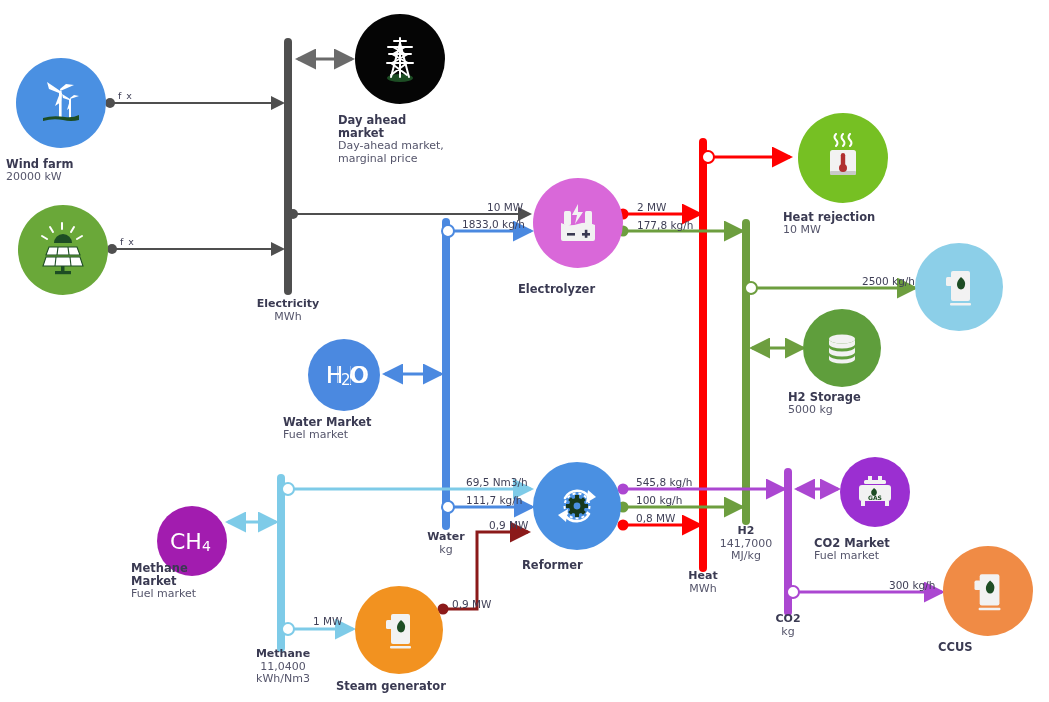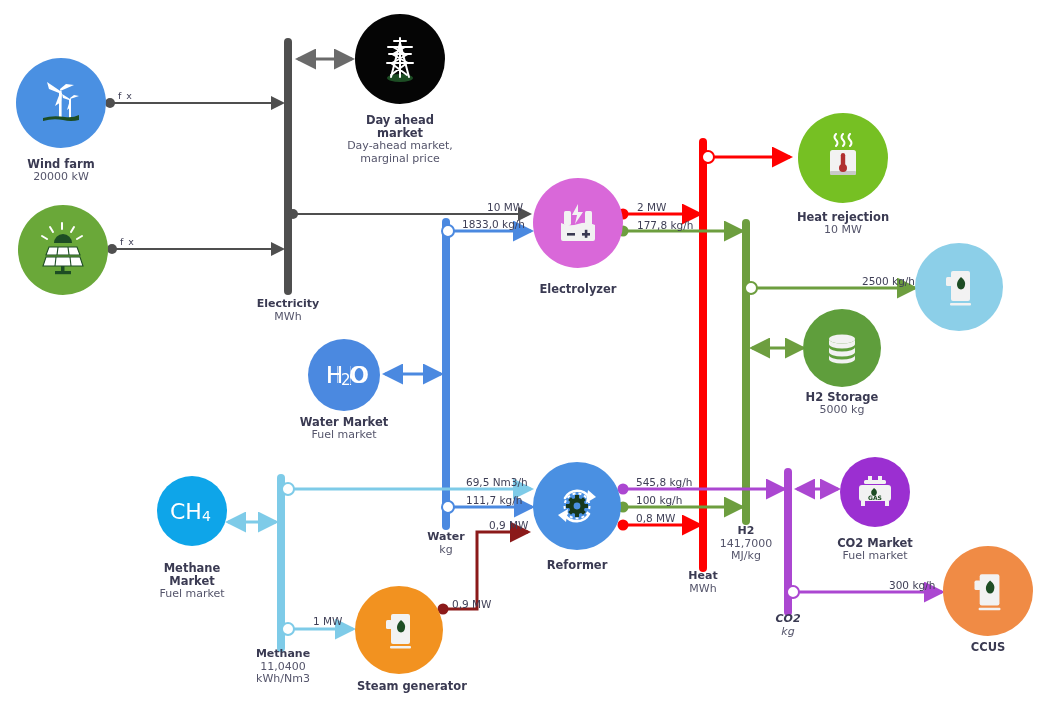--- a/index.html
+++ b/index.html
@@ -2,21 +2,21 @@
 <html><head>
 <meta charset="utf-8">
 <title>Energy System Flow Diagram</title>
 <style>
   html,body{margin:0;padding:0;background:#ffffff;}
   body{font-family:"DejaVu Sans","Liberation Sans",sans-serif;}
   #canvas{position:relative;width:1049px;height:702px;background:#ffffff;overflow:hidden;}
   svg.layer{position:absolute;left:0;top:0;width:1049px;height:702px;}
   .node{position:absolute;}
   .circle{border-radius:50%;display:flex;align-items:center;justify-content:center;}
-  .nlabel{position:absolute;text-align:center;line-height:1.15;color:#3f3f56;}
+  .nlabel{position:absolute;text-align:left;line-height:1.15;color:#3f3f56;}
   .nlabel .t{font-weight:bold;font-size:11.5px;color:#3a3a52;display:block;}
   .nlabel .s{font-weight:normal;font-size:11px;color:#55556b;display:block;}
   .buslabel{position:absolute;text-align:center;line-height:1.15;}
   .buslabel .t{font-weight:bold;font-size:11px;color:#3a3a52;display:block;}
   .buslabel .s{font-weight:normal;font-size:11px;color:#55556b;display:block;}
   .flabel{position:absolute;font-size:10.5px;color:#3f3f56;white-space:nowrap;}
   .fxlabel{position:absolute;font-size:9.5px;color:#3f3f56;white-space:nowrap;letter-spacing:1px;}
   .ico{pointer-events:none;}
 </style>
 </head>
@@ -281,21 +281,21 @@
   <div class="nlabel" style="left:283px;top:416px;width:122px;">
     <span class="t">Water Market</span>
     <span class="s">Fuel market</span>
   </div>
 
   <div class="buslabel" style="left:396px;top:531px;width:100px;">
     <span class="t">Water</span>
     <span class="s">kg</span>
   </div>
 
-  <div class="node circle" style="left:157px;top:476px;width:70px;height:70px;background:#0ea5e9;">
+  <div class="node circle" style="left:157px;top:506px;width:70px;height:70px;background:#a21caf;">
     <svg class="ico" width="64" height="32" viewBox="0 0 64 32">
       <text x="10" y="24" text-anchor="start" font-family="DejaVu Sans, sans-serif" font-size="22" fill="#ffffff">CH</text>
       <text x="42" y="26" text-anchor="start" font-family="DejaVu Sans, sans-serif" font-size="14" fill="#ffffff">4</text>
     </svg>
   </div>
   <div class="nlabel" style="left:131px;top:562px;width:122px;">
     <span class="t">Methane</span>
     <span class="t">Market</span>
     <span class="s">Fuel market</span>
   </div>
@@ -344,36 +344,36 @@
   <div class="flabel" style="left:636px;top:512px;">0,8 MW</div>
 
   <div class="node circle" style="left:355px;top:586px;width:88px;height:88px;background:#f29220;">
     <svg class="ico" width="50" height="50" viewBox="0 0 50 50">
       <rect x="17" y="9" width="19" height="30" rx="2" fill="#f2f2f2"></rect>
       <rect x="12" y="15" width="6" height="9" rx="1.5" fill="#f2f2f2"></rect>
       <rect x="16" y="41" width="21" height="2.6" rx="1" fill="#f2f2f2"></rect>
       <path d="M27 15 q5 4 4 8 q-0.5 4 -4 4.5 q-3.5 -0.5 -4 -4.5 q-0.3 -4 4 -8 z" fill="#1d4d24"></path>
     </svg>
   </div>
-  <div class="nlabel" style="left:346px;top:680px;width:132px;">
+  <div class="nlabel" style="left:336px;top:680px;width:132px;">
     <span class="t">Steam generator</span>
   </div>
 
   <div class="buslabel" style="left:653px;top:570px;width:100px;">
     <span class="t">Heat</span>
     <span class="s">MWh</span>
   </div>
 
   <div class="buslabel" style="left:696px;top:525px;width:100px;">
     <span class="t">H2</span>
     <span class="s">141,7000</span>
     <span class="s">MJ/kg</span>
   </div>
 
-  <div class="buslabel" style="left:738px;top:613px;width:100px;font-style:italic;">
+  <div class="buslabel" style="left:738px;top:613px;width:100px;">
     <span class="t">CO2</span>
     <span class="s">kg</span>
   </div>
 
   <div class="node circle" style="left:840px;top:457px;width:70px;height:70px;background:#9b2fd1;">
     <svg class="ico" width="46" height="46" viewBox="0 0 46 46">
       <g fill="#f2f2f2">
         <rect x="16" y="7" width="4" height="6"></rect>
           <rect x="26" y="7" width="4" height="6"></rect>
         <rect x="12" y="11" width="22" height="4" rx="1.5"></rect>

